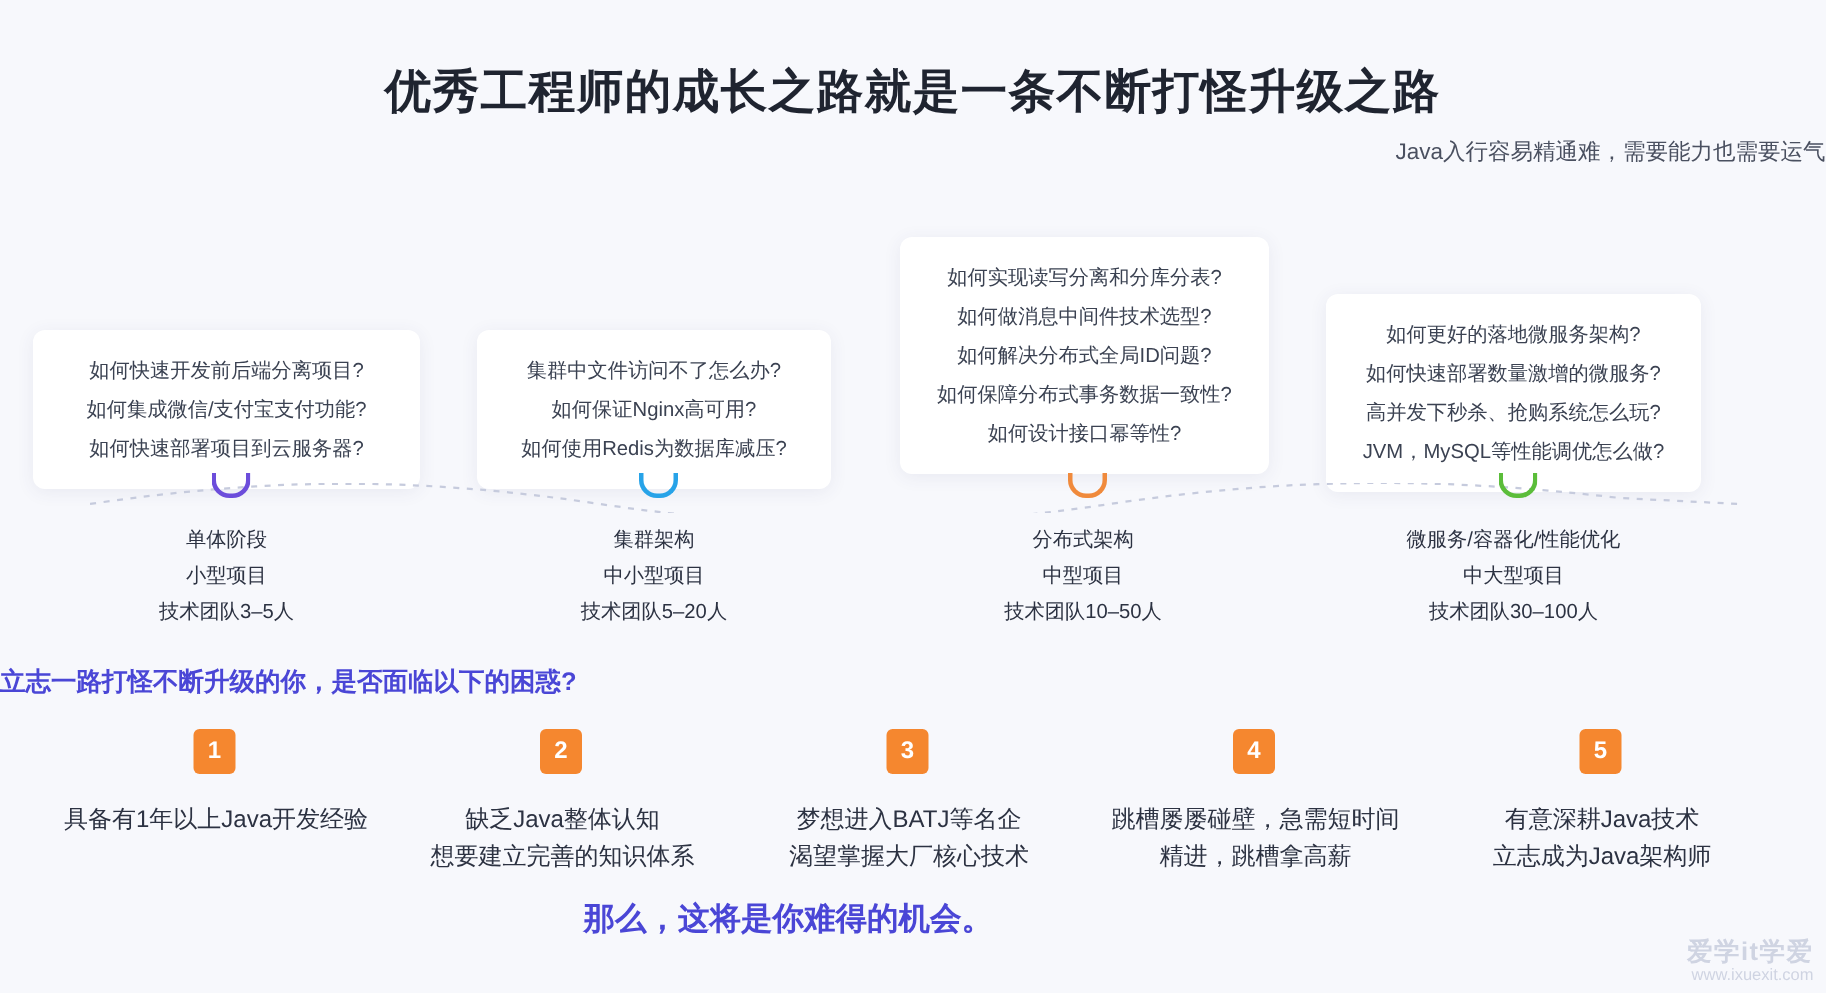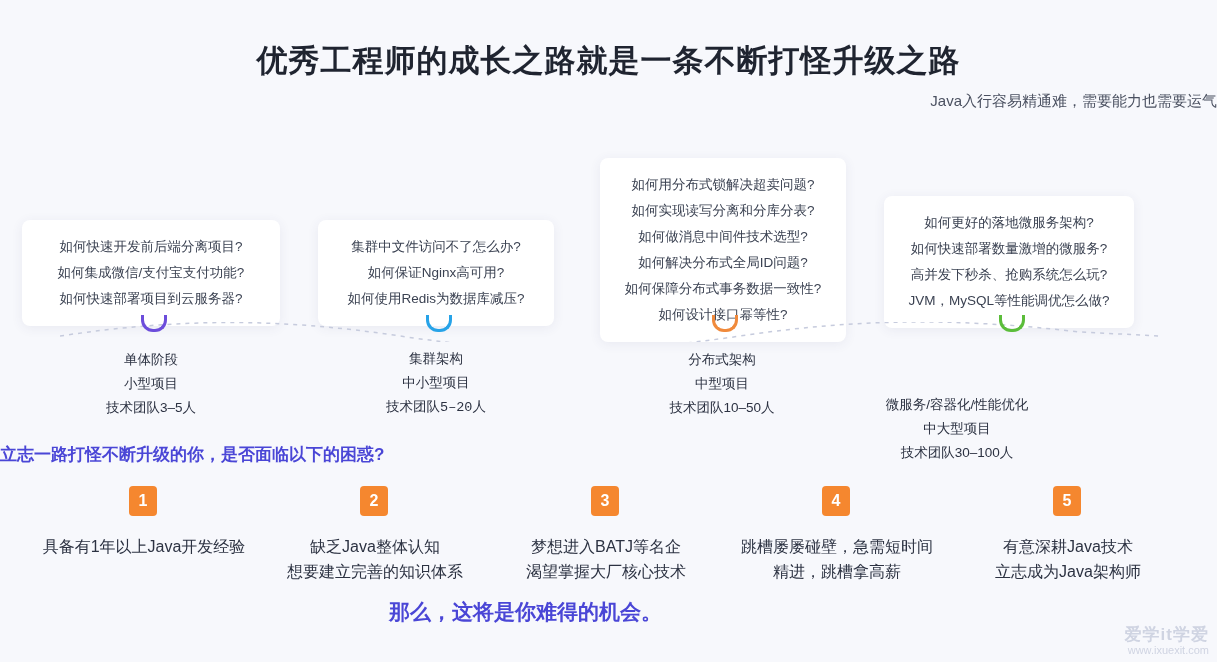--- a/index.html
+++ b/index.html
@@ -87,23 +87,23 @@
   
   .stage-label {
     position: absolute;
     text-align: center;
     font-size: 13.5px;
     line-height: 24px;
     color: #2c3242;
     width: 240px;
   }
   .stage-label-0 { left: 31px;  top: 348px; }
-  .stage-label-1 { left: 316px; top: 348px; font-family: Liberation Mono, monospace; }
+  .stage-label-1 { left: 316px; top: 348px; }
   .stage-label-2 { left: 602px; top: 348px; }
-  .stage-label-3 { left: 837px; top: 348px; margin-top: 45px; }
+  .stage-label-3 { left: 889px; top: 348px; }
 
   
   .mid-heading {
     position: absolute;
     top: 443px;
     left: 0;
     width: 1217px;
     text-align: left;
     font-size: 17px;
     font-weight: bold;
@@ -191,21 +191,20 @@
     <div class="line">如何快速部署项目到云服务器?</div>
   </div>
 
   <div class="card card-1">
     <div class="line">集群中文件访问不了怎么办?</div>
     <div class="line">如何保证Nginx高可用?</div>
     <div class="line">如何使用Redis为数据库减压?</div>
   </div>
 
   <div class="card card-2">
-    <div class="line">如何用分布式锁解决超卖问题?</div>
     <div class="line">如何实现读写分离和分库分表?</div>
     <div class="line">如何做消息中间件技术选型?</div>
     <div class="line">如何解决分布式全局ID问题?</div>
     <div class="line">如何保障分布式事务数据一致性?</div>
     <div class="line">如何设计接口幂等性?</div>
   </div>
 
   <div class="card card-3">
     <div class="line">如何更好的落地微服务架构?</div>
     <div class="line">如何快速部署数量激增的微服务?</div>

